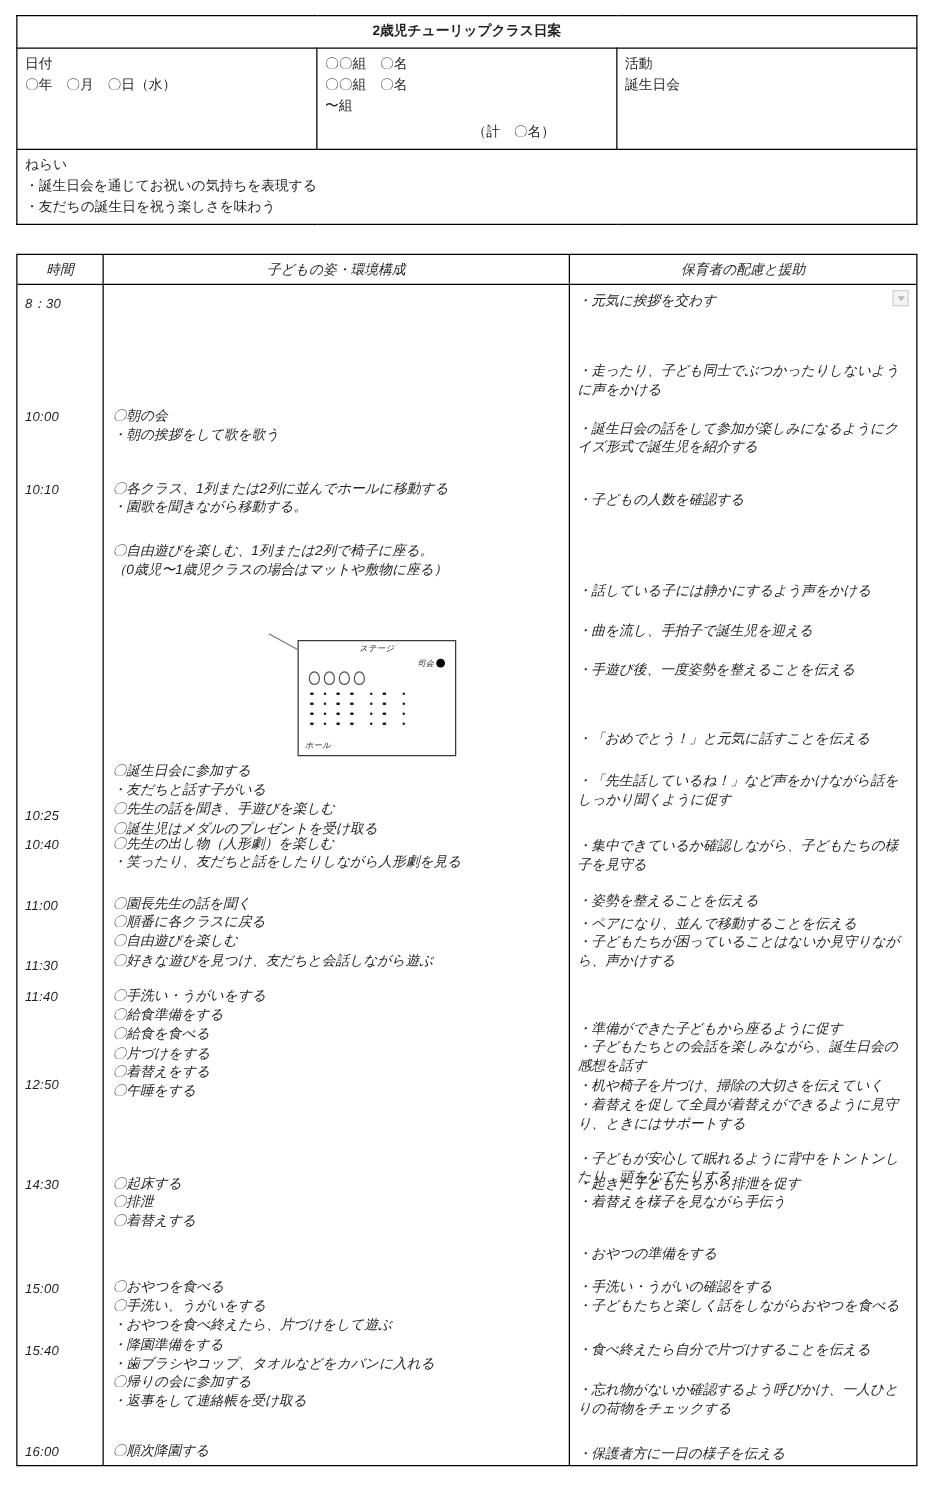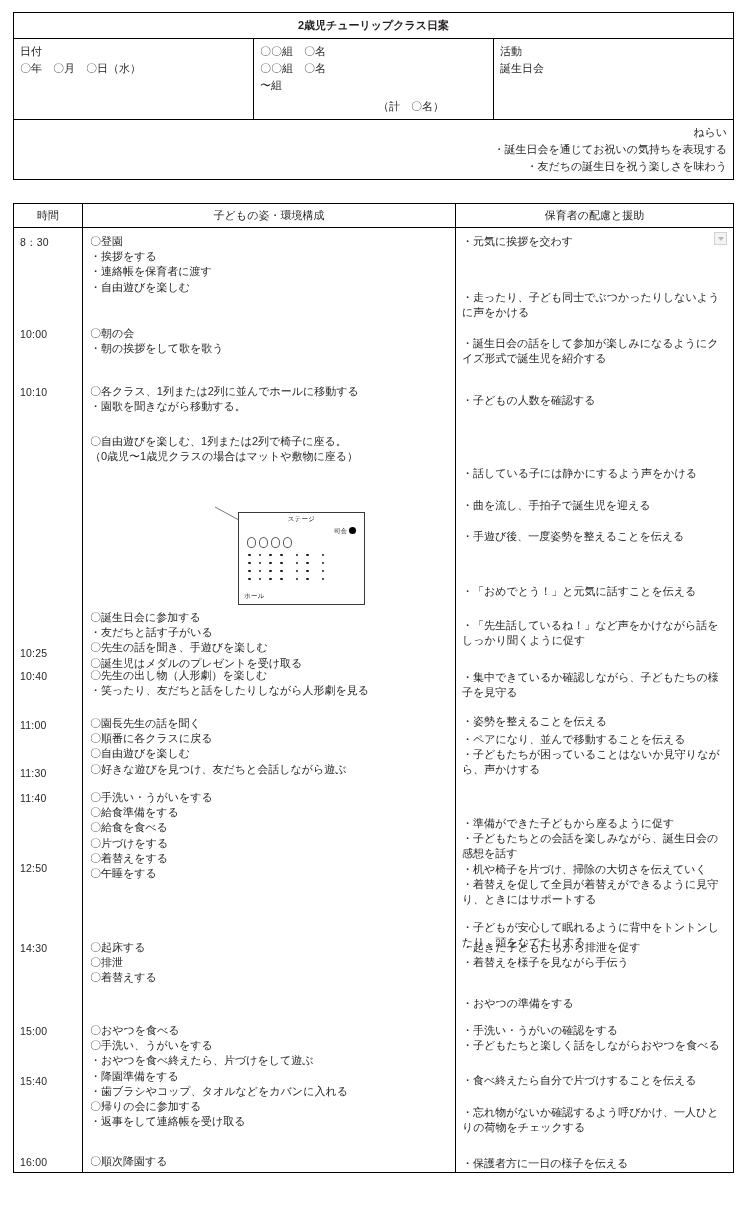--- a/index.html
+++ b/index.html
@@ -36,38 +36,39 @@
     text-align: center;
     font-weight: bold;
     font-size: 11.5px;
     height: 26px;
     vertical-align: middle !important;
     padding: 2px 6px !important;
   }
   .cell-date   { width: 300px; height: 68px; }
   .cell-groups { width: 238px; }
   .cell-act    { width: 183px; }
-  .cell-aim    { height: 58px; text-align: right; }
+  .cell-aim    { height: 58px; }
 
   .grp-line { white-space: pre; }
   .grp-total {
     margin-top: 4px;
     padding-left: 118px;
     white-space: pre;
   }
   .aim-list { margin: 0; padding: 0; list-style: none; }
   .aim-list li { white-space: pre; }
 
   
   .plan-wrap {
     position: absolute;
     left: 13px; top: 203px;
     width: 721px;
     height: 970px;
     border: 1.4px solid #000;
+    font-style: italic;
   }
   .plan-head {
     display: flex;
     height: 24px;
     border-bottom: 1.2px solid #000;
   }
   .plan-body {
     display: flex;
     height: 944px;
     position: relative;
@@ -233,26 +234,20 @@
         <div class="tick" style="top:564px">11:40</div>
         <div class="tick" style="top:634px">12:50</div>
         <div class="tick" style="top:714px">14:30</div>
         <div class="tick" style="top:797px">15:00</div>
         <div class="tick" style="top:847px">15:40</div>
         <div class="tick" style="top:928px">16:00</div>
       </div>
 
       <div class="col-child">
 
-        <div class="blk" style="top:6px">
-          <div>〇登園</div>
-          <div>・挨拶をする</div>
-          <div>・連絡帳を保育者に渡す</div>
-          <div>・自由遊びを楽しむ</div>
-        </div>
 
         <div class="blk" style="top:98px">
           <div>〇朝の会</div>
           <div>・朝の挨拶をして歌を歌う</div>
         </div>
 
         <div class="blk" style="top:156px">
           <div>〇各クラス、1列または2列に並んでホールに移動する</div>
           <div>・園歌を聞きながら移動する。</div>
         </div>

